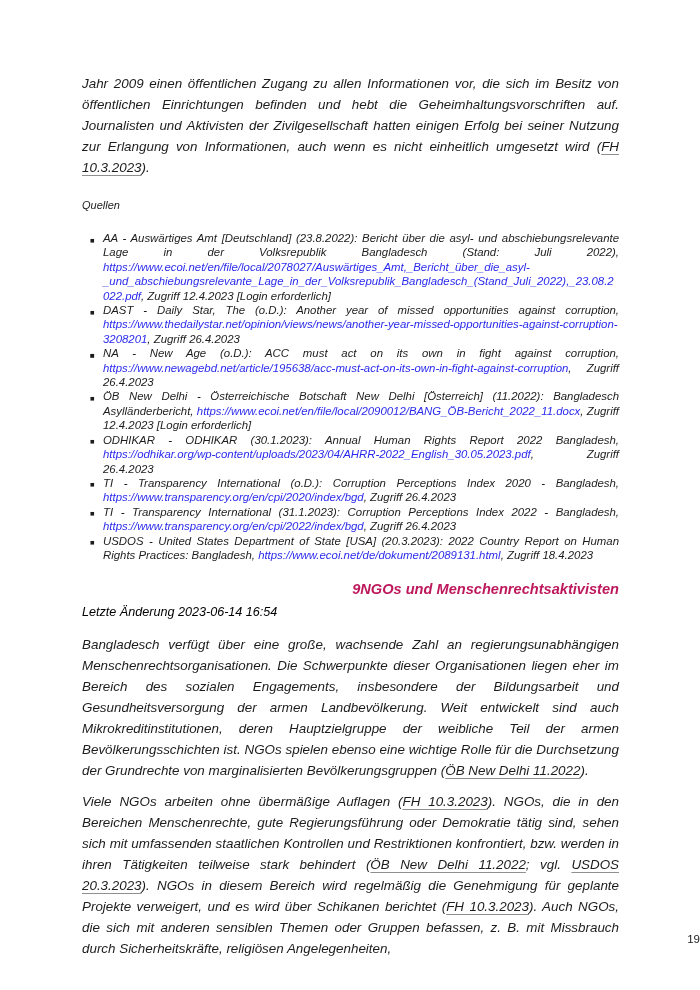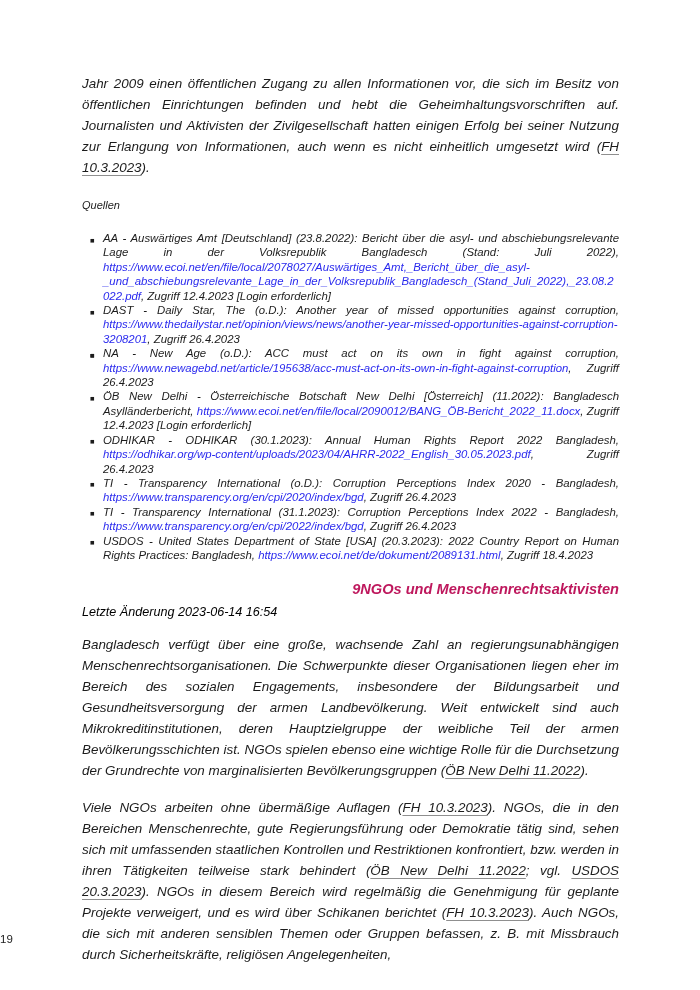--- a/index.html
+++ b/index.html
@@ -70,26 +70,26 @@
     text-align:right;
   }
   h2.section .num { display:inline-block; min-width:22px; }
   .lastchange {
     margin:7px 0 0 0;
     font-size:12.6px;
     line-height:15px;
     color:#000000;
   }
   .par-top { margin-top:14px; }
-  .par-follow { margin-top:16px; }
+  .par-follow { margin-top:10px; }
   .footer-pagenum {
     position:absolute;
     left:0; right:0;
     bottom:45px;
-    text-align:left;
+    text-align:right;
     font-size:11.5px;
     color:#1c1c1c;
   }
 </style>
 </head>
 <body>
 
 <main class="page">
 
   <p class="body-par"><span>Jahr 2009 einen öffentlichen Zugang zu allen Informationen vor, die sich im Besitz von öffentlichen Einrichtungen befinden und hebt die Geheimhaltungsvorschriften auf. Journalisten und Aktivisten der Zivilgesellschaft hatten einigen Erfolg bei seiner Nutzung zur Erlangung von Informationen, auch wenn es nicht einheitlich umgesetzt wird (</span><span class="cite">FH 10.3.2023</span><span>).</span></p>

